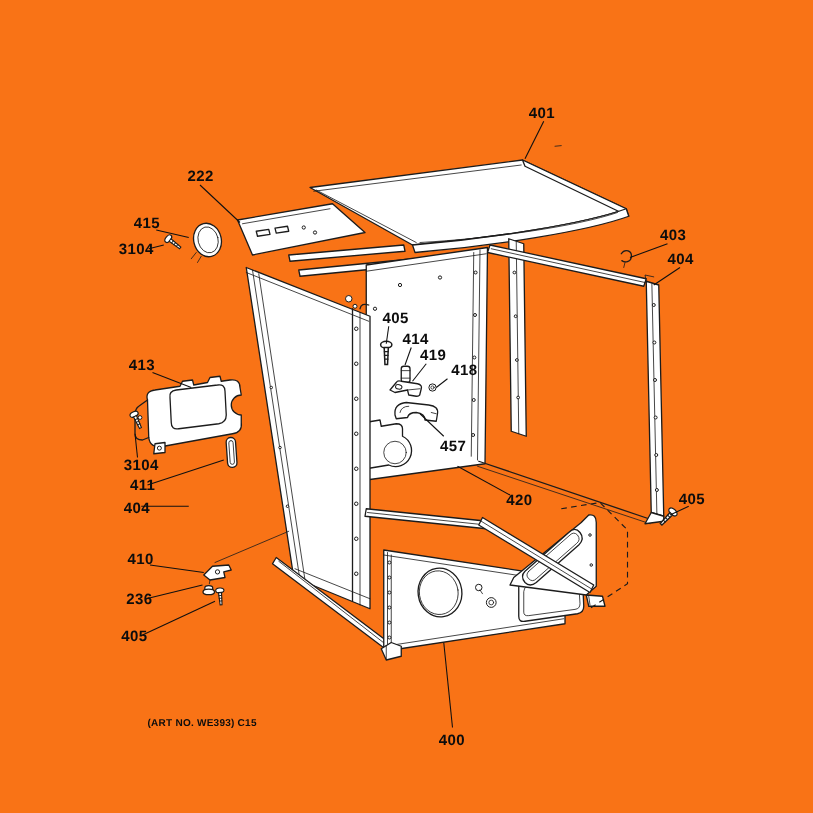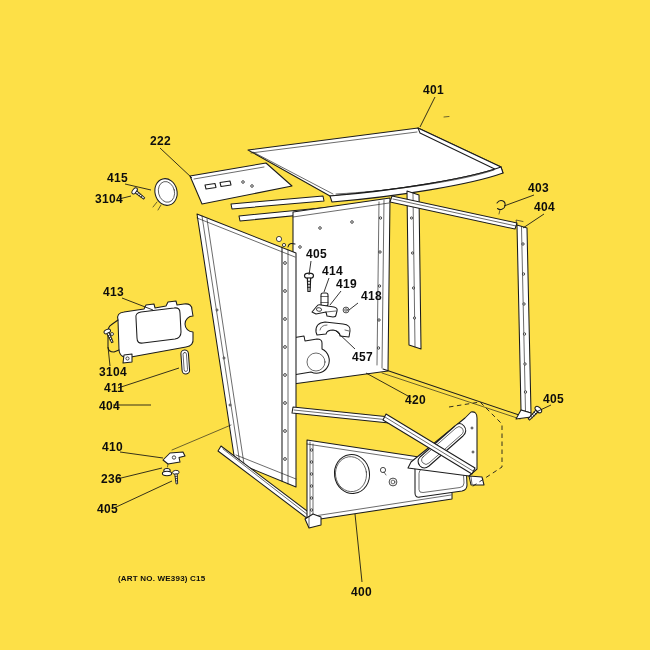--- a/index.html
+++ b/index.html
@@ -1,16 +1,16 @@
 <!DOCTYPE html>
 <html><head>
 <meta charset="utf-8">
 <style>
   html,body{margin:0;padding:0;background:#fff;}
-  .stage{position:relative;width:650px;height:650px;background:#fde047;overflow:hidden;
+  .stage{position:relative;width:650px;height:650px;background:#f97316;overflow:hidden;
          font-family:"Liberation Sans",sans-serif;}
   svg{display:block}
   .s{fill:#ffffff;stroke:#1c1c1c;stroke-width:1.05;stroke-linejoin:round;stroke-linecap:round;}
   .n{fill:none;stroke:#1c1c1c;stroke-width:1.05;stroke-linejoin:round;stroke-linecap:round;}
   .t{fill:none;stroke:#1c1c1c;stroke-width:0.65;stroke-linejoin:round;stroke-linecap:round;}
   .h{fill:#ffffff;stroke:#1c1c1c;stroke-width:0.8;}
   .dash{fill:none;stroke:#1c1c1c;stroke-width:0.9;stroke-dasharray:4.5 3.5;}
   .leader{fill:none;stroke:#101010;stroke-width:0.85;}
   .callout{font:bold 12px "Liberation Sans",sans-serif;fill:#0d0d0d;letter-spacing:.3px;}
   .artnote{font:bold 8px "Liberation Sans",sans-serif;fill:#0d0d0d;letter-spacing:.2px;}

